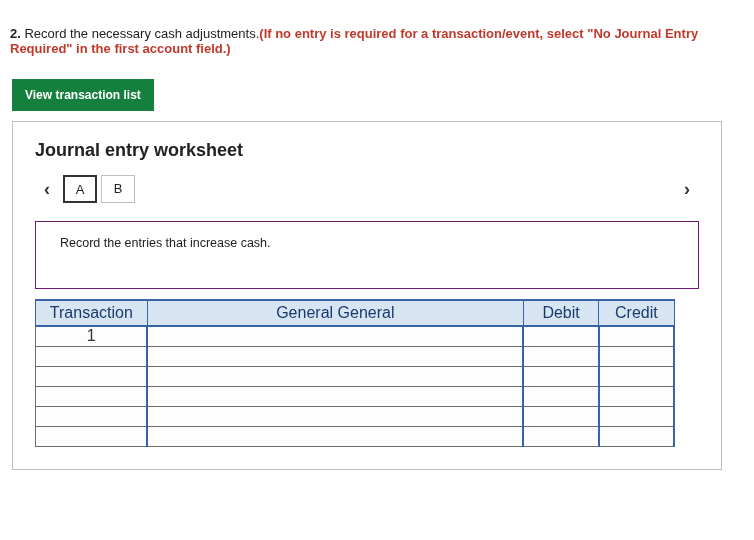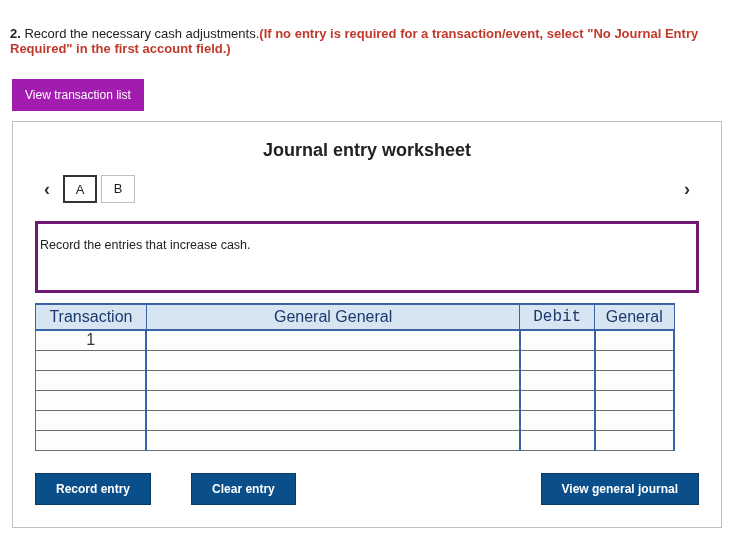--- a/index.html
+++ b/index.html
@@ -1,35 +1,35 @@
 <!DOCTYPE html>
 <html><head>
 <meta charset="utf-8">
 <style>
   * { box-sizing: border-box; margin: 0; padding: 0; }
   body { font-family: Arial, sans-serif; font-size: 13px; color: #222; background: #fff; width: 754px; }
   .question { padding: 26px 10px 5px 10px; }
   .qnum { font-weight: bold; }
   .qhint { color: #c0392b; font-weight: bold; }
-  .view-trx-btn { display: inline-block; background: #a21caf; color: #fff; font-weight: normal; font-size: 12px; padding: 9px 13px; border: none; cursor: pointer; margin: 18px 0 0 12px; }
+  .view-trx-btn { display: inline-block; background: #15803d; color: #fff; font-weight: bold; font-size: 12px; padding: 9px 13px; border: none; cursor: pointer; margin: 18px 0 0 12px; }
   .panel { border: 1px solid #bfbfbf; margin: 10px 12px 25px 12px; padding: 18px 22px 22px 22px; width: 710px; background: #fff; }
-  .panel h2 { font-size: 18px; font-weight: bold; margin-bottom: 14px; text-align: center; }
+  .panel h2 { font-size: 18px; font-weight: bold; margin-bottom: 14px; }
   .tabrow { display: flex; align-items: center; gap: 4px; margin-bottom: 18px; }
   .navarrow { font-size: 18px; color: #333; width: 24px; text-align: center; cursor: pointer; user-select: none; font-weight: bold;}
   .navarrow.right { margin-left: auto; }
   .tab { display: inline-block; border: 1px solid #bfbfbf; min-width: 34px; height: 28px; line-height: 26px; text-align: center; font-size: 13px; cursor: pointer; background: #fff; }
   .tab.selected { border: 2px solid #333; font-weight: normal; }
-  .instruction-box { border: 3px solid #701a75; padding: 14px 12px 38px 2px; font-size: 12.5px; margin-bottom: 10px; }
+  .instruction-box { border: 1px solid #701a75; padding: 14px 12px 38px 24px; font-size: 12.5px; margin-bottom: 10px; }
   .note { color: #c0392b; font-size: 12px; margin: 6px 0 10px 0; }
   .grid { border-collapse: collapse; width: 640px; }
   .grid th, .grid td { border: 1px solid #6c6c6c; height: 20px; font-size: 16px; text-align: center; }
   .grid th { background: #d7e4f2; color: #1a3a6e; font-weight: normal; padding: 3px 4px; border: 1px solid #3a63a7; border-top: 2px solid #3a63a7; border-bottom: 2px solid #3a63a7;}
   .grid th.trx { width: 86px; }
   .grid th.gj  { width: 310px; }
-  .grid th.deb { width: 62px; font-family: Liberation Mono, monospace; }
+  .grid th.deb { width: 62px; }
   .grid th.cre { width: 62px; }
   .grid td.gj-cell, .grid td.deb-cell, .grid td.cre-cell { border-left: 2px solid #3a63a7; }
   .grid td.cre-cell { border-right: 2px solid #3a63a7; }
   .grid td { background: #fdfdfd; color:#333; }
   .action-row { display:flex; gap:40px; margin-top: 22px; align-items:center; }
   .action-btn { background: #0a4f8a; color:#fff; border:1px solid #083b66; font-size:12px; font-weight: bold; padding: 8px 20px; cursor:pointer; }
   .action-btn.view { margin-left:auto; }
 </style>
 </head>
 <body>
@@ -56,21 +56,21 @@
     <span>Record the entries that increase cash.</span>
   </div>
 
 
   <table class="grid">
     <thead>
       <tr>
         <th class="trx">Transaction</th>
         <th class="gj">General General</th>
         <th class="deb">Debit</th>
-        <th class="cre">General</th>
+        <th class="cre">Credit</th>
       </tr>
     </thead>
     <tbody>
       <tr>
         <td>1</td>
         <td class="gj-cell"></td>
         <td class="deb-cell"></td>
         <td class="cre-cell"></td>
       </tr>
       <tr>
@@ -99,21 +99,16 @@
       </tr>
       <tr>
         <td></td>
         <td class="gj-cell"></td>
         <td class="deb-cell"></td>
         <td class="cre-cell"></td>
       </tr>
     </tbody>
   </table>
 
-  <div class="action-row">
-    <button class="action-btn">Record entry</button>
-    <button class="action-btn">Clear entry</button>
-    <button class="action-btn view">View general journal</button>
-  </div>
 </div>
 
 
 
 
 </body></html>

